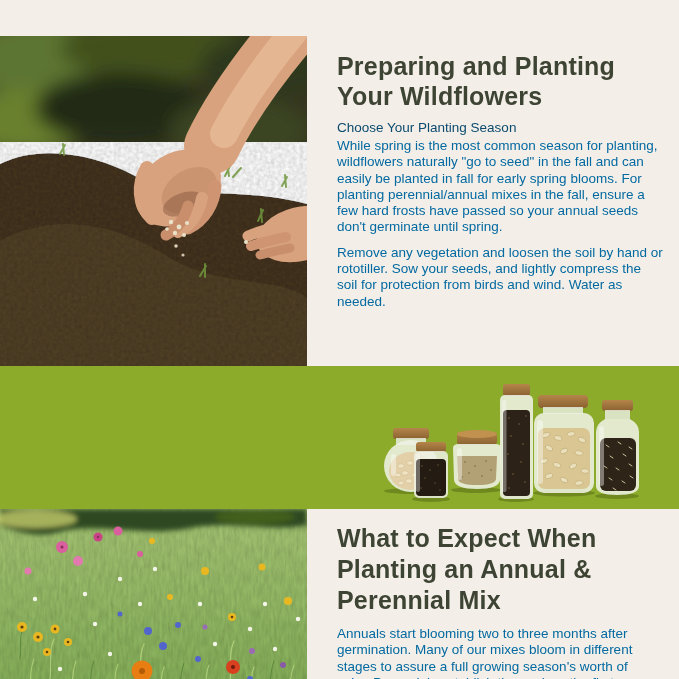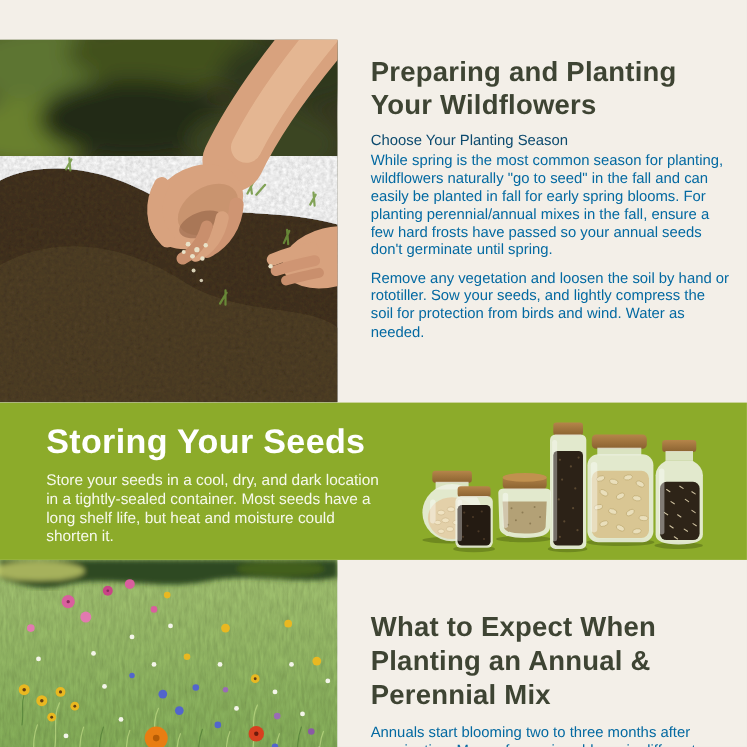--- a/index.html
+++ b/index.html
@@ -23,21 +23,21 @@
   .panel { flex: 1; }
   .panel-top { padding: 15px 16px 0 30px; }
   .panel-bottom { padding: 14px 16px 0 30px; }
 
   .section-title {
     font-size: 25px; line-height: 30px;
     font-weight: bold; color: #3e4433;
     letter-spacing: 0.2px;
     margin: 0 0 9px 0;
   }
-  .panel-bottom .section-title { line-height: 31px; margin-bottom: 10px; margin-top: 32px; }
+  .panel-bottom .section-title { line-height: 31px; margin-bottom: 10px; }
 
   .sub-item h3 {
     font-size: 13.5px; line-height: 16px;
     font-weight: normal; color: #0c4a6e;
     margin: 0 0 2px 0;
   }
   .sub-item p, .panel-bottom .body-text {
     font-size: 13.5px; line-height: 16.3px;
     color: #0369a1; margin: 0 0 9px 0;
   }
@@ -164,24 +164,20 @@
       </div>
 
 
       <div class="sub-item">
         <p>Remove any vegetation and loosen the soil by hand or rototiller. Sow your seeds, and lightly compress the soil for protection from birds and wind. Water as needed.</p>
       </div>
     </div>
   </div>
 
   <div class="band">
-    <div class="band-text">
-      <h2>Storing Your Seeds</h2>
-      <p>Store your seeds in a cool, dry, and dark location in a tightly-sealed container. Most seeds have a long shelf life, but heat and moisture could shorten it.</p>
-    </div>
     <div class="jars-wrap">
       <svg viewBox="0 0 282 126">
         <defs>
           <linearGradient id="corkg" x1="0" y1="0" x2="0" y2="1">
             <stop offset="0" stop-color="#b5854a"></stop>
               <stop offset="1" stop-color="#8a6230"></stop>
           </linearGradient>
         </defs>
 
         <g fill="#4c6212" opacity="0.45">

